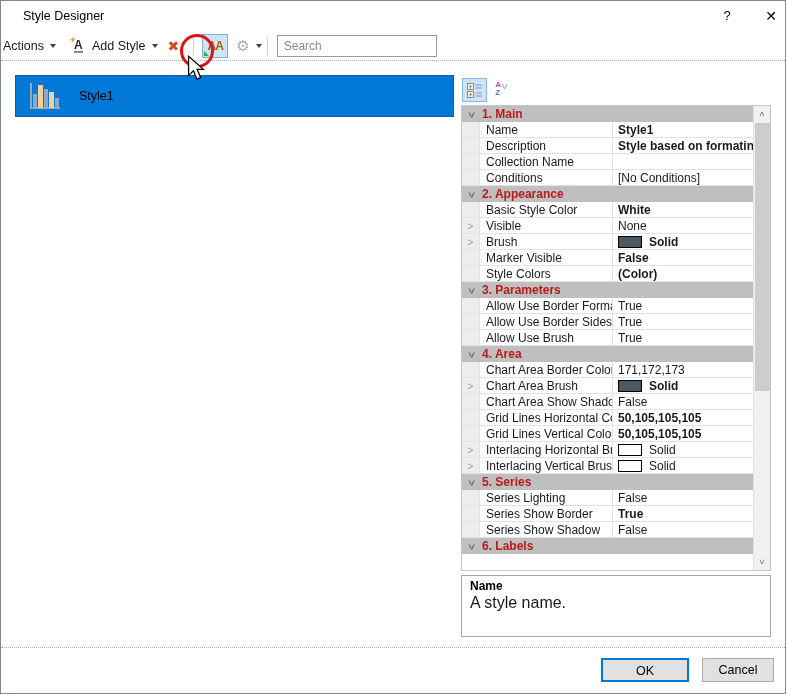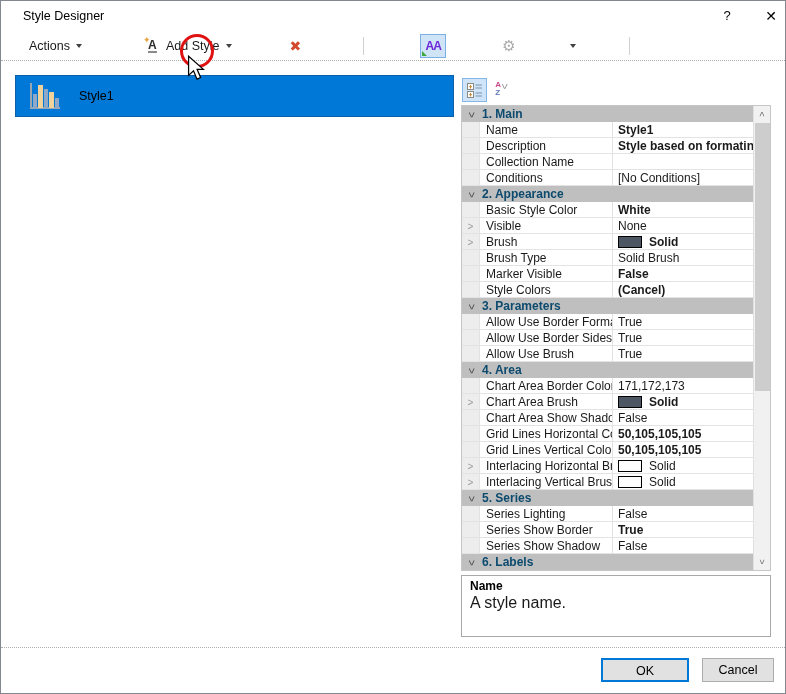--- a/index.html
+++ b/index.html
@@ -6,32 +6,32 @@
   .dialog{position:relative;width:784px;height:692px;background:#ffffff;border:1px solid #828790;overflow:hidden;}
 
   
   .titlebar{position:absolute;left:8px;top:0;width:100%;height:30px;background:#fff;}
   .title{position:absolute;left:14px;top:8px;font-size:12.5px;color:#000;}
   .tbtn{position:absolute;top:0;height:30px;width:32px;text-align:center;line-height:30px;font-size:13px;color:#000;cursor:default;}
   .helpbtn{left:702px;}
   .closebtn{left:746px;font-size:14px;}
 
   
-  .toolbar{position:absolute;left:0;top:30px;width:100%;height:29px;display:flex;align-items:center;padding-left:28px;box-sizing:border-box;gap:48px;}
+  .toolbar{position:absolute;left:0;top:30px;width:100%;height:29px;display:flex;align-items:center;padding-left:2px;box-sizing:border-box;}
   .toolbar .tb-item{display:flex;align-items:center;font-size:12.5px;color:#1a1a1a;}
   .caret{width:0;height:0;border-left:3.5px solid transparent;border-right:3.5px solid transparent;border-top:4px solid #404040;margin-left:6px;}
   .actions{margin-right:14px;}
   .addstyle{margin-right:10px;}
   .addstyle-icon{position:relative;width:17px;height:16px;margin-right:5px;}
   .addstyle-icon .bigA{position:absolute;left:4px;top:1px;font-size:12px;font-weight:bold;color:#2b2b2b;border-bottom:2px solid #8a8a8a;line-height:12px;}
   .addstyle-icon .spark{position:absolute;left:-1px;top:-3px;font-size:9px;color:#e8a33d;}
   .delete-x{font-size:14px;font-weight:bold;color:#d2492c;margin-right:9px;}
   .tsep{width:1px;height:18px;background:#d0d0d0;margin:0 5px;}
   .fontstyle-btn{width:24px;height:22px;background:#cfe4f7;border:1px solid #7ab0e3;display:flex;align-items:center;justify-content:center;position:relative;margin:0 3px;}
-  .fontstyle-btn .aa{font-size:12px;font-weight:bold;color:#6d28d9;letter-spacing:-1px;}
+  .fontstyle-btn .aa{font-size:12px;font-weight:bold;color:#a16207;letter-spacing:-1px;}
   .fontstyle-btn .garrow{position:absolute;left:1px;bottom:1px;width:0;height:0;border-left:5px solid #3fa53f;border-top:5px solid transparent;}
   .gear{font-size:15px;color:#ababab;margin-left:5px;}
   .search{width:146px;height:20px;border:1px solid #9a9a9a;font-size:12px;color:#444;padding:0 6px;outline:none;font-family:inherit;margin-left:4px;}
   .search::placeholder{color:#8a8a8a;}
   .dotted{position:absolute;left:0;width:100%;border-top:1px dotted #adadad;}
 
   
   .ann-circle{position:absolute;left:179px;top:33px;width:28px;height:28px;border:3px solid #e01111;border-radius:50%;z-index:50;}
   .cursor-svg{position:absolute;left:186px;top:54px;z-index:51;}
 
@@ -47,21 +47,21 @@
   .pg-tbtn.sel{background:#cfe4f8;border:1px solid #84b6e8;}
   .az{display:flex;align-items:flex-start;}
   .az .azl{display:flex;flex-direction:column;font-size:8px;font-weight:bold;line-height:8px;}
   .az .a{color:#c84b8c;} .az .z{color:#5a7ab5;}
   .az .dar{margin-left:1px;color:#8a8a8a;font-size:10px;display:inline-block;transform:rotate(90deg);}
 
   .pgrid{position:absolute;left:460px;top:104px;width:310px;height:466px;border:1px solid #c6c6c6;box-sizing:border-box;background:#fff;}
   .pg-rows{position:absolute;left:0;top:0;width:291px;height:100%;overflow:hidden;}
   .prow{display:flex;height:16px;line-height:16px;font-size:12px;box-sizing:border-box;}
   .prow.cat{background:#bfbfbf;}
-  .prow.cat .clabel{font-weight:bold;color:#0c4a6e;padding-left:2px;text-align:right;}
+  .prow.cat .clabel{font-weight:bold;color:#b91c1c;padding-left:2px;text-align:right;}
   .mcell{width:18px;flex:0 0 18px;text-align:center;box-sizing:border-box;}
   .prow.prop .mcell{background:#ededed;border-right:1px solid #e2e2e2;}
   .prow.prop{border-bottom:1px solid #e3e3e3;}
   .chev{display:inline-block;transform:rotate(90deg);font-size:10px;color:#3c3c3c;}
   .exp{display:inline-block;font-size:10px;color:#9a9a9a;}
   .plabel{width:132px;flex:0 0 132px;padding-left:6px;box-sizing:border-box;white-space:nowrap;overflow:hidden;color:#1a1a1a;}
   .pvalue{flex:1;border-left:1px solid #e2e2e2;padding-left:5px;white-space:nowrap;overflow:hidden;color:#1a1a1a;display:flex;align-items:center;}
   .pvalue.b{font-weight:bold;}
   .swatch{display:inline-block;width:22px;height:10px;border:1px solid #000;margin-right:7px;flex:0 0 22px;}
 
@@ -110,20 +110,21 @@
     </div>
     <span class="delete-x">✖</span>
     <span class="tsep"></span>
     <div class="fontstyle-btn">
       <span class="aa">AA</span>
       <span class="garrow"></span>
     </div>
     <span class="gear">⚙</span>
     <span class="caret"></span>
     <span class="tsep"></span>
+    <input class="search" type="text" placeholder="Search" style="">
   </div>
   <div class="dotted" style="top:59px;"></div>
 
   <div class="ann-circle"></div>
   <svg class="cursor-svg" width="18" height="26" viewBox="0 0 14 21">
     <polygon points="1,1 1,16.5 5,12.8 7.8,19.5 10.7,18.2 7.9,11.6 13,11.6" fill="#ffffff" stroke="#000000" stroke-width="1"></polygon>
   </svg>
 
   <div class="style-list">
     <div class="style-item">
@@ -221,37 +222,30 @@
         <div class="prow prop">
           <span class="mcell"><span class="exp">&gt;</span></span>
           <span class="plabel">Brush</span>
           <span class="pvalue b">
             <span class="swatch" style="background: rgb(77, 87, 99);"></span>
             <span class="">Solid</span>
           </span>
         </div>
         <div class="prow prop">
           <span class="mcell"></span>
-          <span class="plabel">Brush Type</span>
-          <span class="pvalue">
-            <span class="">Solid Brush</span>
-          </span>
-        </div>
-        <div class="prow prop">
-          <span class="mcell"></span>
           <span class="plabel">Marker Visible</span>
           <span class="pvalue b">
             <span class="">False</span>
           </span>
         </div>
         <div class="prow prop">
           <span class="mcell"></span>
           <span class="plabel">Style Colors</span>
           <span class="pvalue b">
-            <span class="">(Cancel)</span>
+            <span class="">(Color)</span>
           </span>
         </div>
         <div class="prow cat">
           <span class="mcell"><span class="chev">&gt;</span></span>
           <span class="clabel">3. Parameters</span>
         </div>
         <div class="prow prop">
           <span class="mcell"></span>
           <span class="plabel">Allow Use Border Formatting</span>
           <span class="pvalue">

